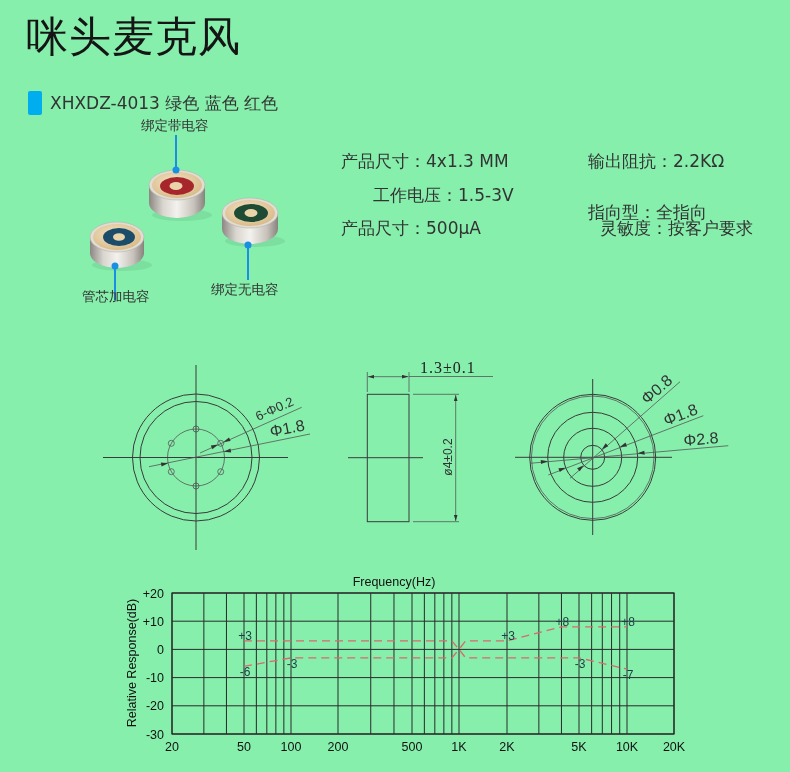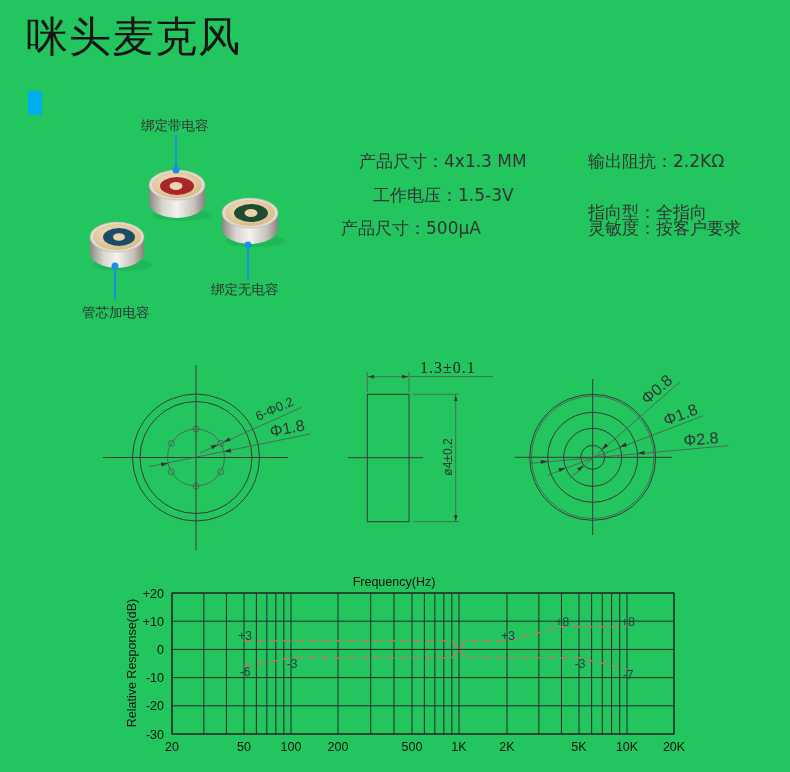--- a/index.html
+++ b/index.html
@@ -1,16 +1,16 @@
 <!DOCTYPE html>
 <html><head>
 <meta charset="utf-8">
 <style>
   html,body{margin:0;padding:0;background:#fff;}
-  #page{position:relative;width:790px;height:772px;overflow:hidden;background:#22c55e;font-family:"DejaVu Sans",sans-serif;color:#333;}
+  #page{position:relative;width:790px;height:772px;overflow:hidden;background:#86efac;font-family:"DejaVu Sans",sans-serif;color:#333;}
   .abs{position:absolute;}
   #title{left:26px;top:10px;font-size:42px;line-height:54px;color:#151515;letter-spacing:1px;white-space:nowrap;font-weight:normal;}
   #model-marker{left:28px;top:91px;width:14px;height:24px;border-radius:2px;background:#00ADEF;}
   #model-text{left:50px;top:93px;font-size:17px;line-height:20px;color:#333;white-space:nowrap;}
   .spec{font-size:17px;line-height:20px;color:#333;white-space:nowrap;}
   .callout{font-size:13.5px;line-height:16px;color:#333;white-space:nowrap;text-align:center;}
   svg.layer{position:absolute;left:0;top:0;}
   .dw{stroke:#3a3a3a;stroke-width:1;fill:none;}
   .dw-thin{stroke:#555;stroke-width:0.8;fill:none;}
   .arrow{fill:#333;stroke:none;}
@@ -22,20 +22,21 @@
   .tick{font-family:"Liberation Sans",sans-serif;font-size:12.5px;fill:#111;}
   .annot{font-family:"Liberation Sans",sans-serif;font-size:12px;fill:#1f3d44;}
 </style>
 </head>
 <body>
 
 <div id="page">
 
   <div id="title" class="abs">咪头麦克风</div>
   <div id="model-marker" class="abs"></div>
+  <div id="model-text" class="abs">XHXDZ-4013 绿色 蓝色 红色</div>
 
   <svg class="layer" width="790" height="772" viewBox="0 0 790 772">
     <defs>
       <linearGradient id="body-grad" x1="0" x2="1" y1="0" y2="0">
         <stop offset="0" stop-color="#8c8782"></stop>
         <stop offset="0.25" stop-color="#d9d5cf"></stop>
         <stop offset="0.5" stop-color="#f4f2ee"></stop>
         <stop offset="0.8" stop-color="#c7c2bb"></stop>
         <stop offset="1" stop-color="#87827c"></stop>
       </linearGradient>
@@ -81,38 +82,38 @@
       <circle cx="248" cy="245" r="3.5" fill="#1A8FE3"></circle>
     </g>
     <g>
       <line x1="115" y1="266" x2="115" y2="300" stroke-width="2" stroke="#1A8FE3"></line>
       <circle cx="115" cy="266" r="3.5" fill="#1A8FE3"></circle>
     </g>
   </svg>
 
   <div class="abs callout" style="left:141px;top:117px;">绑定带电容</div>
   <div class="abs callout" style="left:211px;top:281px;">绑定无电容</div>
-  <div class="abs callout" style="left:82px;top:304px;">管芯加电容</div>
-
-  <div class="abs spec" style="left:359px;top:151px;">
+  <div class="abs callout" style="left:82px;top:288px;">管芯加电容</div>
+
+  <div class="abs spec" style="left:341px;top:151px;">
     <span>产品尺寸：</span><span>4x1.3 MM</span>
   </div>
   <div class="abs spec" style="left:341px;top:185px;margin-left:32px;">
     <span>工作电压：</span><span>1.5-3V</span>
   </div>
   <div class="abs spec" style="left:341px;top:218px;">
     <span>产品尺寸：</span><span>500μA</span>
   </div>
   <div class="abs spec" style="left:588px;top:151px;">
     <span>输出阻抗：</span><span>2.2KΩ</span>
   </div>
   <div class="abs spec" style="left:588px;top:170px;margin-top:32px;">
     <span>指向型：</span><span>全指向</span>
   </div>
-  <div class="abs spec" style="left:588px;top:218px;">
+  <div class="abs spec" style="left:600px;top:218px;">
     <span>灵敏度：</span><span>按客户要求</span>
   </div>
 
   <svg class="layer" width="790" height="772" viewBox="0 0 790 772">
     <defs>
       <marker id="arr" viewBox="0 0 10 6" refX="10" refY="3" markerWidth="8" markerHeight="5" orient="auto-start-reverse">
         <path d="M0,0 L10,3 L0,6 Z" fill="#333"></path>
       </marker>
     </defs>
 

